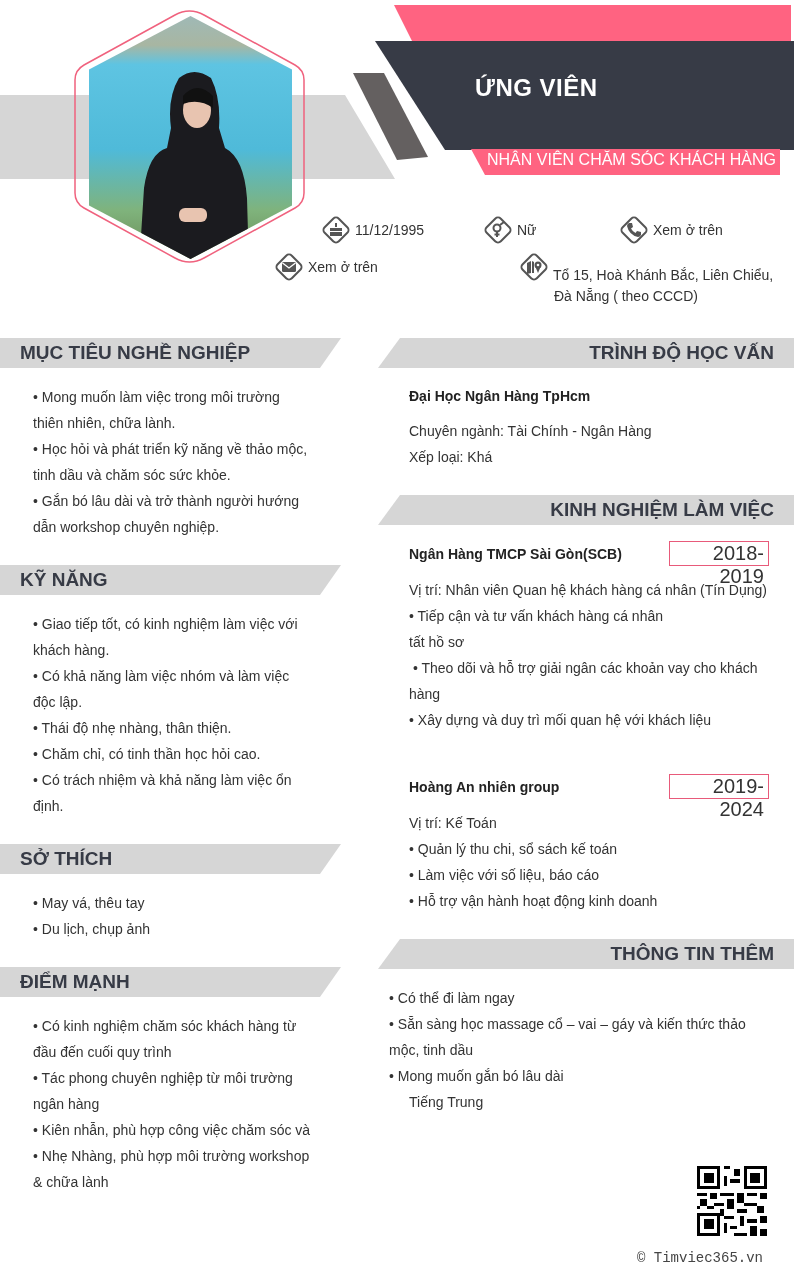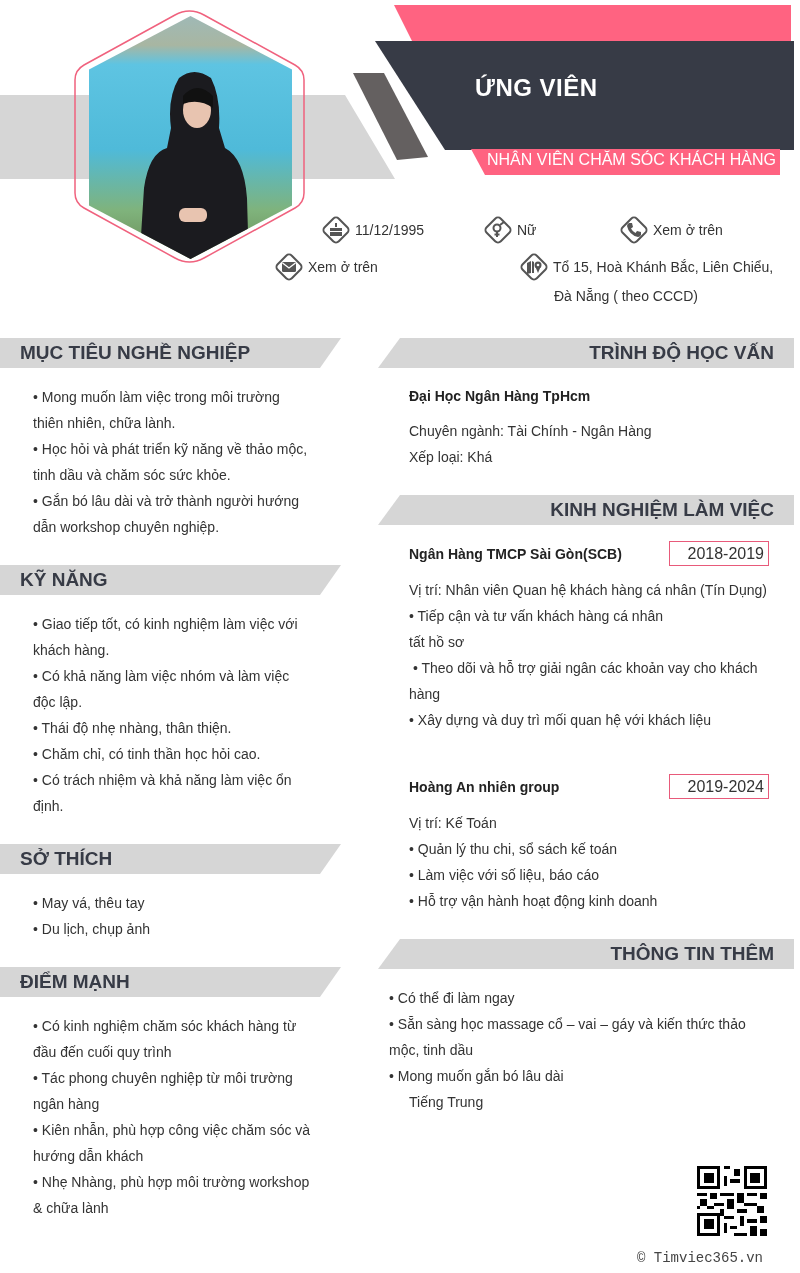--- a/index.html
+++ b/index.html
@@ -39,21 +39,21 @@
   
   .sec-head { position: absolute; height: 30px; background: #d6d6d6; font-size: 19px; font-weight: bold; color: #373b46; line-height: 30px; }
   .sec-left { left: 0; width: 341px; padding-left: 20px; clip-path: polygon(0 0, 100% 0, 320px 100%, 0 100%); }
   .sec-right { left: 378px; width: 416px; padding-right: 20px; text-align: right; clip-path: polygon(22px 0, 100% 0, 100% 100%, 0 100%); }
 
   .txt { position: absolute; font-size: 14px; line-height: 26px; color: #333; }
   .left-col { left: 33px; width: 280px; }
   .right-col { left: 409px; width: 370px; }
   .bold { font-weight: bold; color: #222; }
 
-  .date-box { position: absolute; width: 100px; height: 25px; border: 1px solid #e85a7a; font-size: 16px; line-height: 23px; text-align: right; padding-right: 4px; color: #333; }
+  .date-box { position: absolute; width: 100px; height: 25px; border: 1px solid #e85a7a; font-size: 20px; line-height: 23px; text-align: right; padding-right: 4px; color: #333; }
 
   .qr { position: absolute; left: 697px; top: 1166px; width: 70px; height: 70px; }
   .copyright { position: absolute; left: 637px; top: 1250px; font-family: "Liberation Mono", "DejaVu Sans Mono", monospace; font-size: 14px; color: #444; }
 </style>
 </head>
 <body>
 
 <div class="shape grey-band"></div>
 <div class="shape pink-top"></div>
 <div class="shape grey-stripe"></div>
@@ -114,21 +114,21 @@
   <span class="ic">
     <span class="diamond"></span>
     <svg viewBox="0 0 16 16">
         <rect x="1" y="3" width="14" height="10" rx="1.5" fill="#555"></rect>
         <path d="M1.5 4 L8 9 L14.5 4" fill="none" stroke="#fff" stroke-width="1.3"></path>
       </svg>
   </span>
   <span>Xem ở trên</span>
 </div>
 
-<div class="contact" style="left:518px; top:251px;">
+<div class="contact" style="left:518px; top:251px;align-items:flex-end;">
   <span class="ic">
     <span class="diamond"></span>
     <svg viewBox="0 0 16 16">
         <path d="M1 4 L5 2 L5 14 L1 15 Z" fill="#555"></path>
         <path d="M6 2 L8 3 L8 14 L6 14 Z" fill="#555"></path>
         <circle cx="12" cy="6" r="3.5" fill="#555"></circle>
         <circle cx="12" cy="6" r="1.3" fill="#fff"></circle>
         <path d="M9.5 8 L12 14 L14.5 8 Z" fill="#555"></path>
       </svg>
   </span>
@@ -164,21 +164,20 @@
   <div>• Du lịch, chụp ảnh</div>
 </div>
 
 <div class="sec-head sec-left" style="top:967px;">ĐIỂM MẠNH</div>
 <div class="txt left-col" style="top:1013px;">
   <div>• Có kinh nghiệm chăm sóc khách hàng từ</div>
   <div>đầu đến cuối quy trình</div>
   <div>• Tác phong chuyên nghiệp từ môi trường</div>
   <div>ngân hàng</div>
   <div>• Kiên nhẫn, phù hợp công việc chăm sóc và</div>
-  <div>hướng dẫn khách</div>
   <div>• Nhẹ Nhàng, phù hợp môi trường workshop</div>
   <div>&amp; chữa lành</div>
 </div>
 
 <div class="sec-head sec-right" style="top:338px;">TRÌNH ĐỘ HỌC VẤN</div>
 <div class="txt right-col bold" style="top:383px;">Đại Học Ngân Hàng TpHcm</div>
 <div class="txt right-col" style="top:418px;">
   <div>Chuyên ngành: Tài Chính - Ngân Hàng</div>
   <div>Xếp loại: Khá</div>
 </div>

